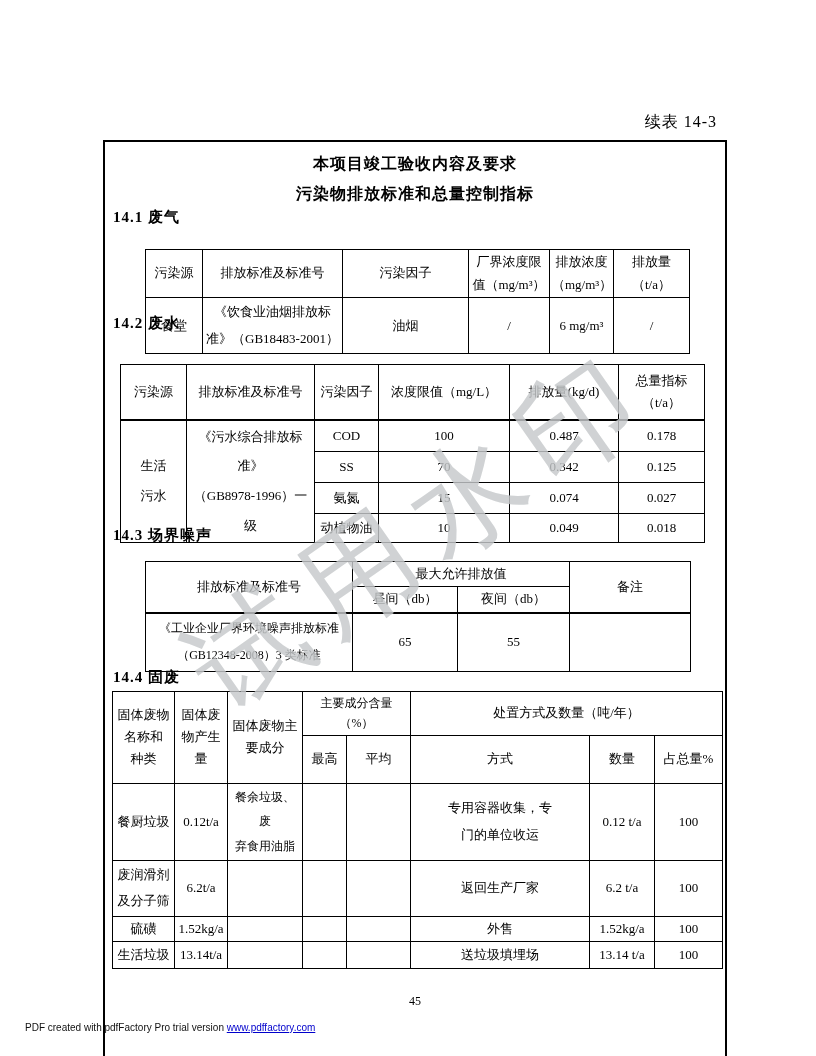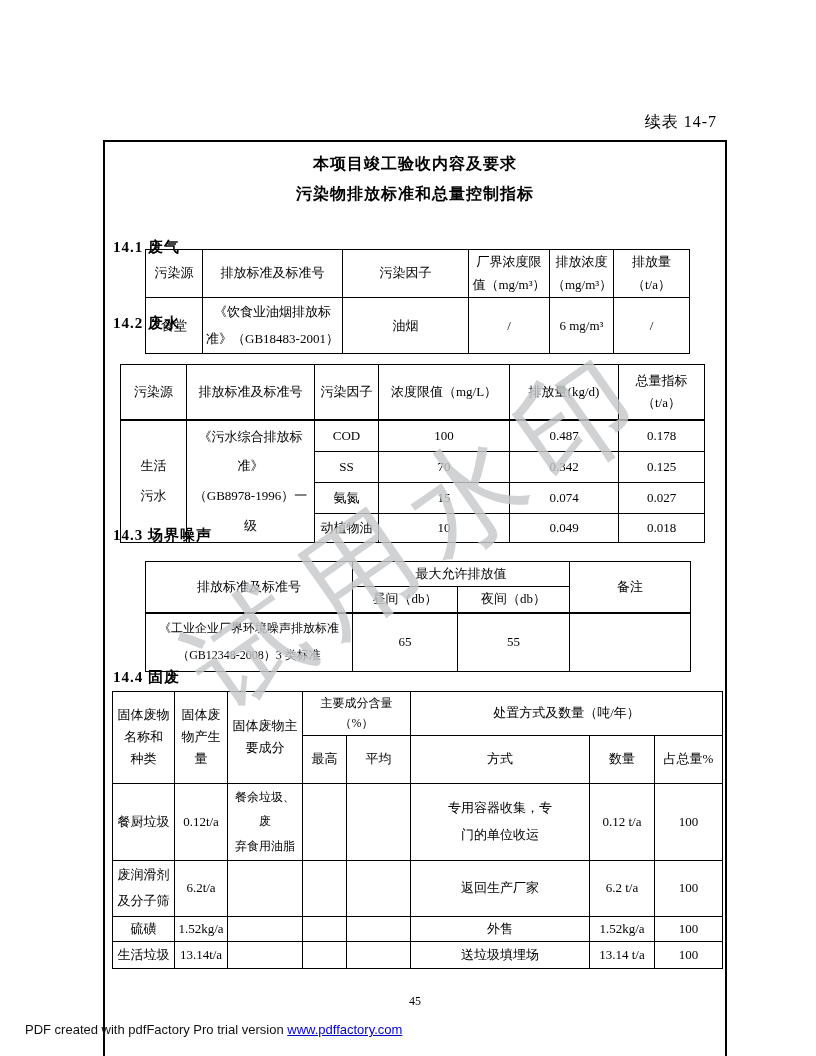--- a/index.html
+++ b/index.html
@@ -43,21 +43,21 @@
     text-align: center;
     font-size: 16px; font-weight: bold;
     letter-spacing: 1px;
   }
   .sec-heading {
     position: absolute;
     left: 8px;
     font-size: 15px; font-weight: bold;
     letter-spacing: 1px;
   }
-  #h-gas   { top: 66px; margin-top: 30px; }
+  #h-gas   { top: 66px; }
   #h-water { top: 172px; }
   #h-noise { top: 384px; }
   #h-solid { top: 526px; text-align: right; }
 
   table {
     position: absolute;
     border-collapse: collapse;
     table-layout: fixed;
     font-size: 13px;
     border: 1.5px solid #000;
@@ -102,35 +102,35 @@
 
   .page-number {
     position: absolute;
     left: 0; top: 994px; width: 830px;
     text-align: center;
     font-size: 12px;
   }
   .pdf-footer {
     position: absolute;
     left: 25px; top: 1022px;
-    font-size: 13px;
+    font-size: 10px;
     font-family: "Liberation Sans", "DejaVu Sans", sans-serif;
     color: #111;
   }
   .pdf-footer a {
     color: #0000cc;
     text-decoration: underline;
   }
 </style>
 </head>
 <body>
 
 <div class="page">
 
-  <div class="cont-label">续表 14-7</div>
+  <div class="cont-label">续表 14-3</div>
 
   <div class="frame">
 
     <div class="doc-title">本项目竣工验收内容及要求</div>
     <div class="doc-subtitle">污染物排放标准和总量控制指标</div>
 
     <div id="h-gas" class="sec-heading">14.1 废气</div>
 
     <table id="t-gas">
       <colgroup>

